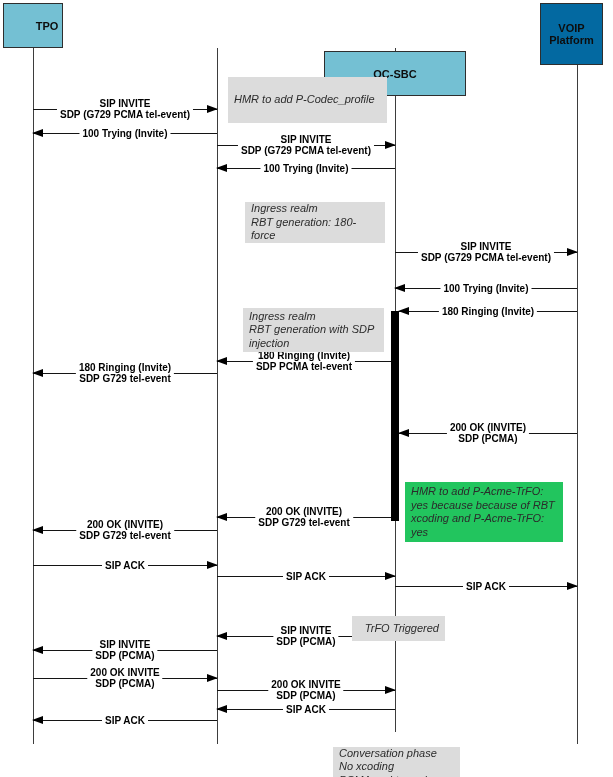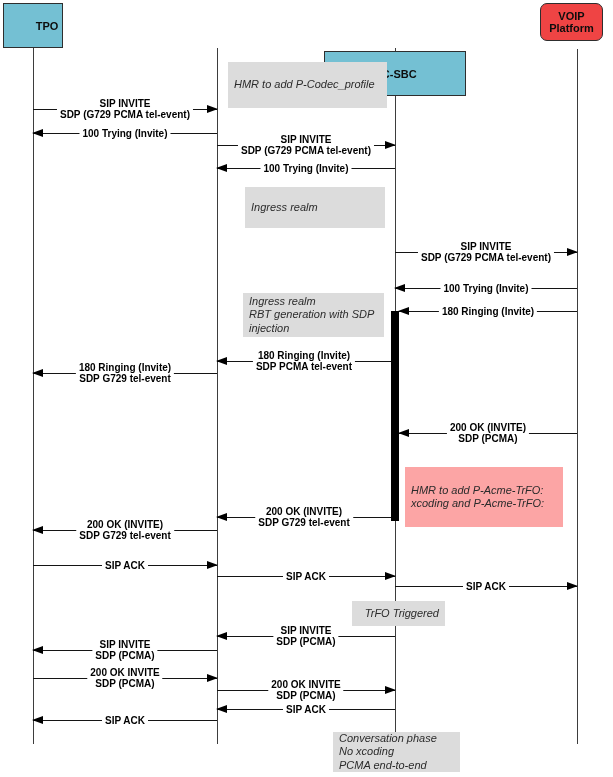--- a/index.html
+++ b/index.html
@@ -13,38 +13,38 @@
   .msg{position:absolute;height:0;}
   .msg .line{position:absolute;left:0;right:0;top:0;height:1px;background:#141414;}
   .msg .label{position:absolute;left:50%;top:0;transform:translate(-50%,-50%);
               background:#fff;padding:0 3px;font-weight:bold;font-size:10px;
               line-height:11px;white-space:nowrap;text-align:center;color:#000;}
   .arrow{position:absolute;width:0;height:0;top:-4px;}
   .arrow.right{right:-1px;border-left:11px solid #000;border-top:4px solid transparent;border-bottom:4px solid transparent;}
   .arrow.left{left:-1px;border-right:11px solid #000;border-top:4px solid transparent;border-bottom:4px solid transparent;}
   .note{position:absolute;font-style:italic;font-size:11px;line-height:13.5px;
         padding:0 6px;display:flex;flex-direction:column;justify-content:center;
-        box-sizing:border-box;color:#2b2b2b;}
+        box-sizing:border-box;color:#2b2b2b;margin-top:15px;}
 </style>
 </head>
 <body>
 
 <div id="diagram">
     <div class="lifeline" style="left: 33px; top: 48px; height: 696px;"></div>
     <div class="lifeline" style="left: 217px; top: 48px; height: 696px;"></div>
     <div class="lifeline" style="left: 395px; top: 48px; height: 684px;"></div>
     <div class="lifeline" style="left: 577px; top: 49px; height: 695px;"></div>
     <div class="activation" style="left: 391px; width: 8px; top: 311px; height: 210px; background: rgb(0, 0, 0);"></div>
     <div class="actor" style="left: 3px; top: 3px; width: 60px; height: 45px; background: rgb(116, 192, 211); border-color: rgb(46, 46, 46); padding-left: 28px;">
       <span>TPO</span>
     </div>
     <div class="actor" style="left: 324px; top: 3px; width: 142px; height: 45px; background: rgb(116, 192, 211); border-color: rgb(46, 46, 46); margin-top: 48px;">
       <span>OC-SBC</span>
     </div>
-    <div class="actor" style="left: 540px; top: 3px; width: 63px; height: 38px; background: #ef4444; border-color: rgb(46, 46, 46); border-radius: 7px;">
+    <div class="actor" style="left: 540px; top: 3px; width: 63px; height: 62px; background: #0369a1; border-color: rgb(46, 46, 46);">
       <span>VOIP Platform</span>
     </div>
     <div class="msg" style="left: 33px; top: 109px; width: 184px;">
       <div class="line" style="background: rgb(20, 20, 20);"></div>
       <div class="arrow right"></div>
       <div class="label">
         <div>SIP INVITE</div>
         <div>SDP (G729 PCMA tel-event)</div>
       </div>
     </div>
@@ -197,29 +197,32 @@
       <div class="arrow left"></div>
       <div class="label">
         <div>SIP ACK</div>
       </div>
     </div>
     <div class="note" style="left: 228px; top: 62px; width: 159px; height: 46px; background: rgb(220, 220, 220);">
       <div>HMR to add P-Codec_profile</div>
     </div>
     <div class="note" style="left: 245px; top: 187px; width: 140px; height: 41px; background: rgb(220, 220, 220);">
       <div>Ingress realm</div>
+      <div>RBT generation: 180-force</div>
     </div>
     <div class="note" style="left: 243px; top: 293px; width: 141px; height: 44px; background: rgb(220, 220, 220);">
       <div>Ingress realm</div>
       <div>RBT generation with SDP</div>
       <div>injection</div>
     </div>
-    <div class="note" style="left: 405px; top: 467px; width: 158px; height: 60px; background: #fca5a5;">
+    <div class="note" style="left: 405px; top: 467px; width: 158px; height: 60px; background: #22c55e;">
       <div>HMR to add P-Acme-TrFO:</div>
+      <div>yes because because of RBT</div>
       <div>xcoding and P-Acme-TrFO:</div>
+      <div>yes</div>
     </div>
     <div class="note" style="left: 352px; top: 601px; width: 93px; height: 25px; background: rgb(220, 220, 220); text-align: right;">
       <div>TrFO Triggered</div>
     </div>
     <div class="note" style="left: 333px; top: 732px; width: 127px; height: 40px; background: rgb(220, 220, 220);">
       <div>Conversation phase</div>
       <div>No xcoding</div>
       <div>PCMA end-to-end</div>
     </div>
   </div>

